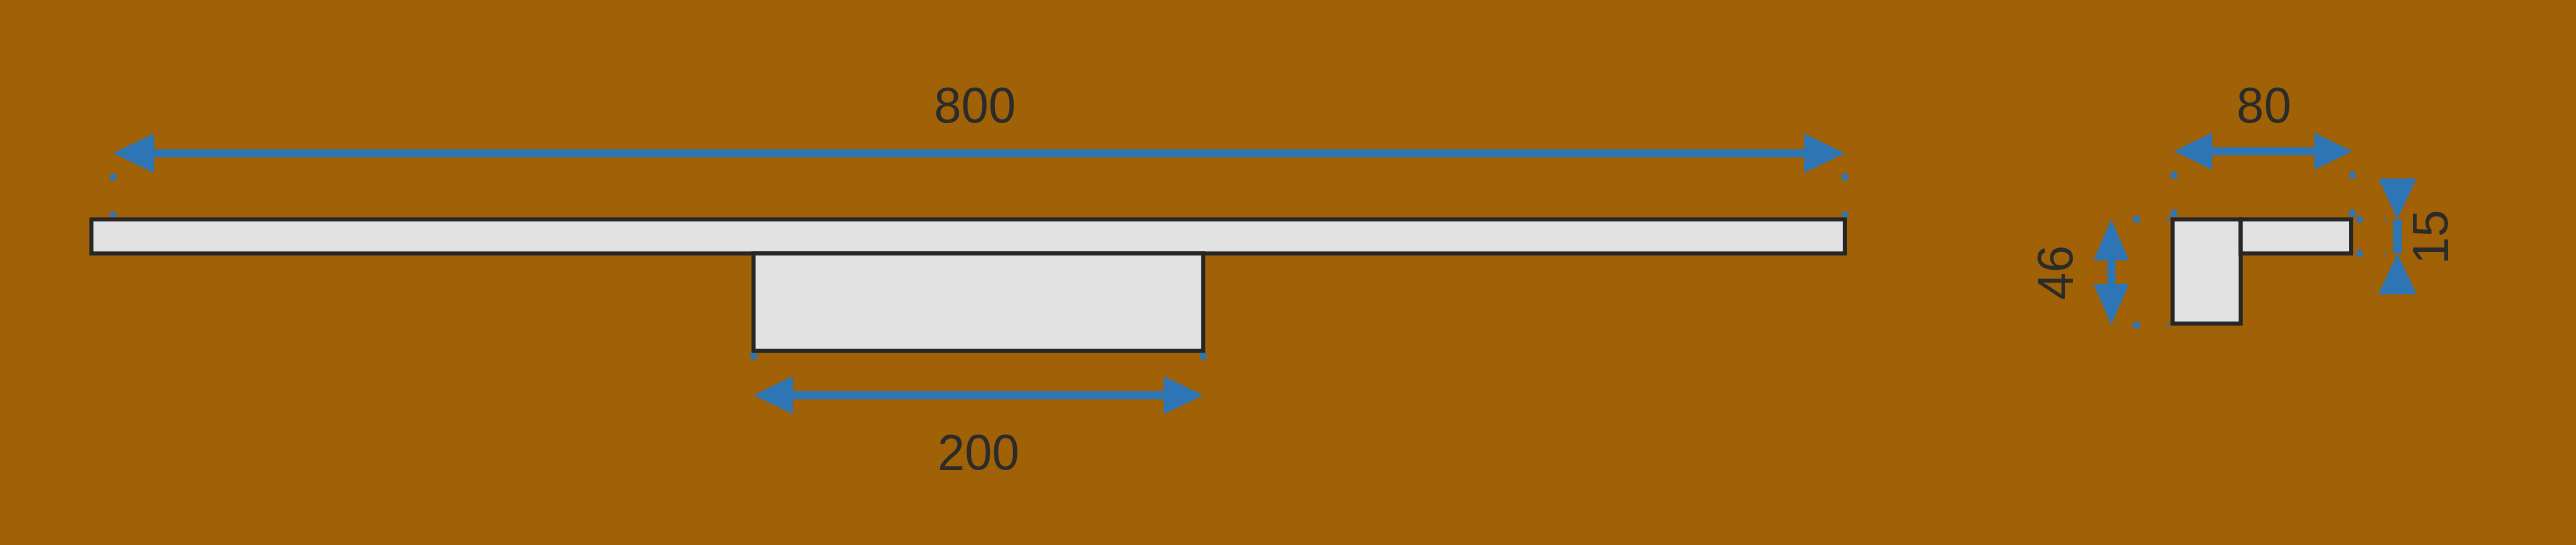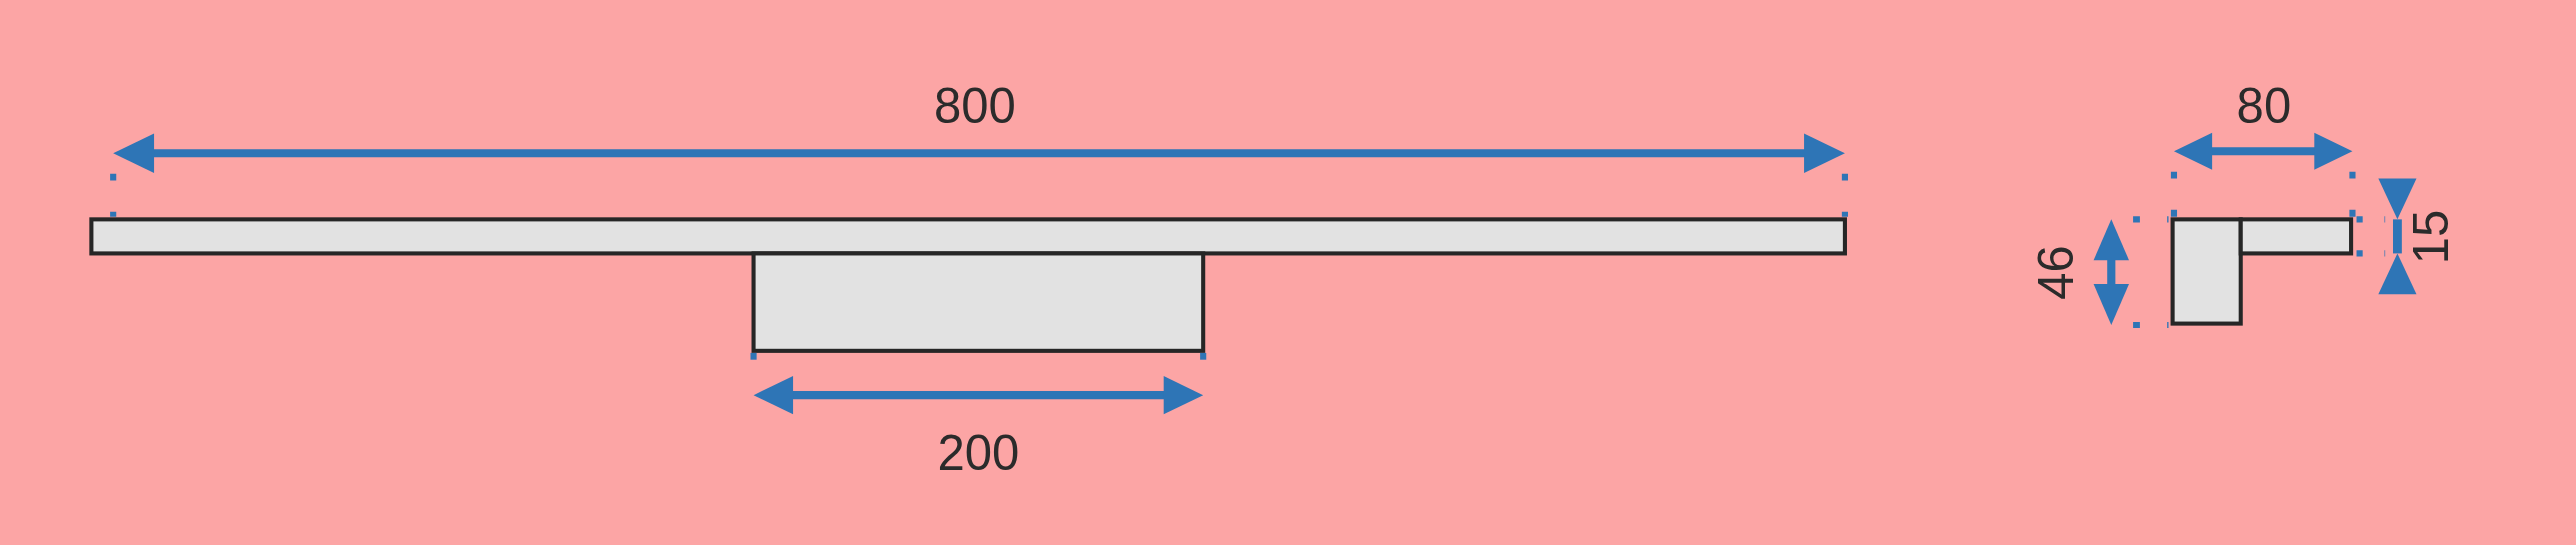--- a/index.html
+++ b/index.html
@@ -7,21 +7,21 @@
     padding: 0;
     background: #ffffff;
   }
   body {
     font-family: "Liberation Sans", sans-serif;
   }
   #drawing-root {
     position: relative;
     width: 2576px;
     height: 545px;
-    background: #fca5a5;
+    background: #a16207;
     overflow: hidden;
   }
   #drawing-svg {
     display: block;
     width: 2576px;
     height: 545px;
   }
   .dim-text {
     font-family: "Liberation Sans", sans-serif;
     font-size: 72px;

